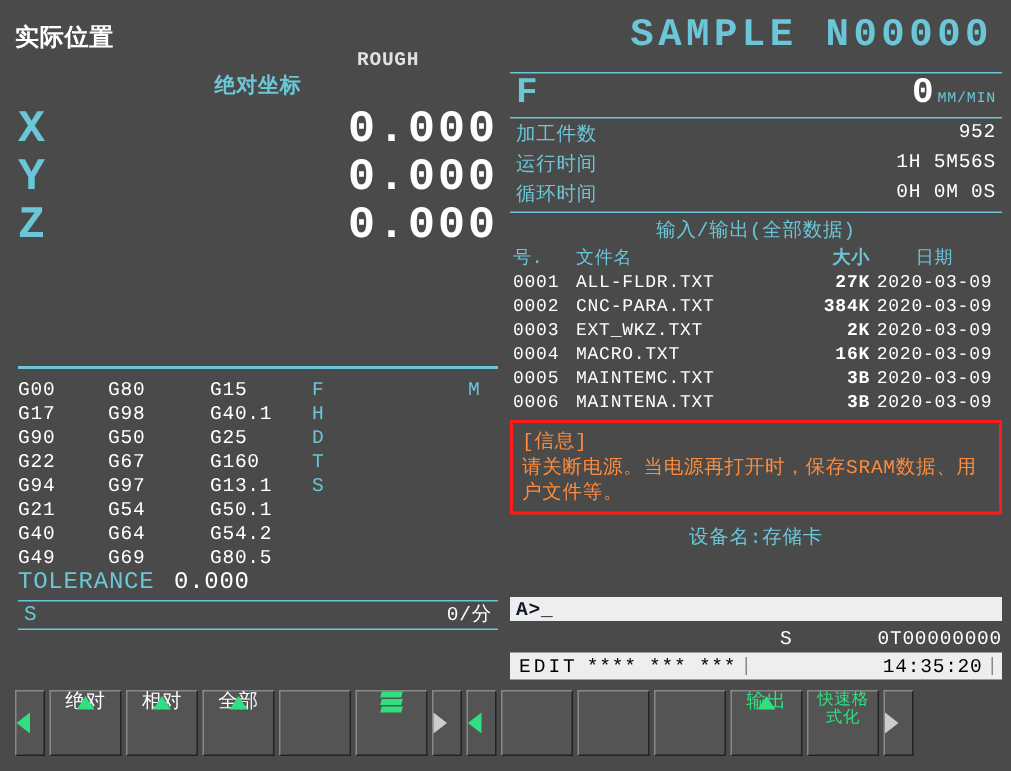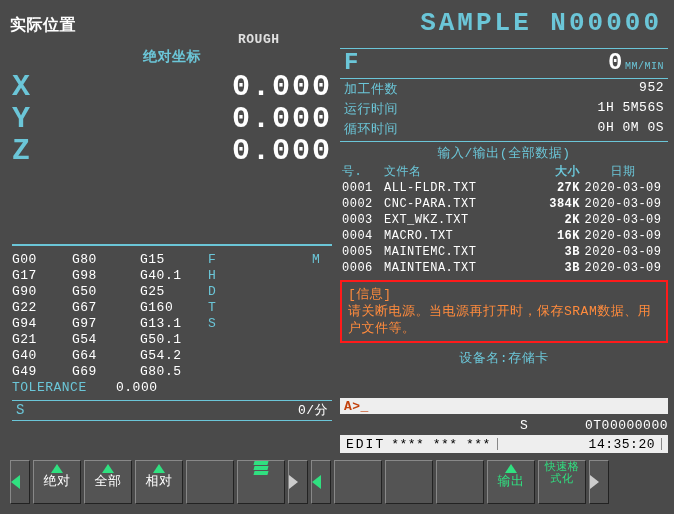--- a/index.html
+++ b/index.html
@@ -184,21 +184,21 @@
   .gcode-row span.cell {
     width: 48px;
     color: #fff;
   }
   .gcode-row span.cell:first-child { width: 40px; }
   .gcode-row span.letter { color: #6bc6d8; width: 16px; }
   .gcode-row span.letterM { color: #6bc6d8; }
   .tol-row {
     display: flex;
     color: #6bc6d8;
-    font-size: 13px;
+    font-size: 16px;
     font-family: Liberation Mono, monospace;
   }
   .tol-row .lab { width: 104px; }
   .tol-row .val { color: #fff; }
   
   .spindle-row {
     display: flex;
     align-items: baseline;
     border-top: 1px solid #6bc6d8;
     border-bottom: 1px solid #6bc6d8;
@@ -212,21 +212,21 @@
   .status-area {
     position: absolute;
     left: 332px;
     top: 390px;
     width: 328px;
   }
   .stat1 {
     display: flex;
     align-items: center;
     background: #eee;
-    color: #c2410c;
+    color: #0f172a;
     font-size: 13px;
     padding: 0 4px;
     height: 16px;
   }
   .stat1 .prompt { font-weight: bold; }
   .stat2 {
     display: flex;
     font-size: 13px;
     color: #fff;
     margin-top: 4px;
@@ -307,21 +307,21 @@
   .stack-icon::before, .stack-icon::after, .stack-icon .m {
     content: "";
     position: absolute;
     left: 0; width: 14px; height: 4px;
     background: #30e080;
     transform: skewX(-15deg);
   }
   .stack-icon::before { top: 0; }
   .stack-icon .m { top: 5px; background: #30e080; }
   .stack-icon::after { top: 10px; }
-  .skey.with-tri { padding-top: 14px; }
+  .skey.with-tri { }
 </style>
 </head>
 <body>
 
 <div class="screen">
 
   <div class="hdr">
     <div class="hdr-title">实际位置</div>
     <div class="hdr-prog">SAMPLE N00000</div>
   </div>
@@ -517,25 +517,25 @@
   <div class="softkey-bar">
     <div class="skey-nav">
         <span class="tri-left"></span>
       </div>
     <div class="skey with-tri">
         <span class="tri-up"></span>
         <span>绝对</span>
       </div>
     <div class="skey with-tri">
         <span class="tri-up"></span>
-        <span>全部</span>
+        <span>相对</span>
       </div>
     <div class="skey with-tri">
         <span class="tri-up"></span>
-        <span>相对</span>
+        <span>全部</span>
       </div>
     <div class="skey">
         <span></span>
       </div>
     <div class="skey">
         <span class="stack-icon">
           <span class="m"></span>
         </span>
       </div>
     <div class="skey-nav">

